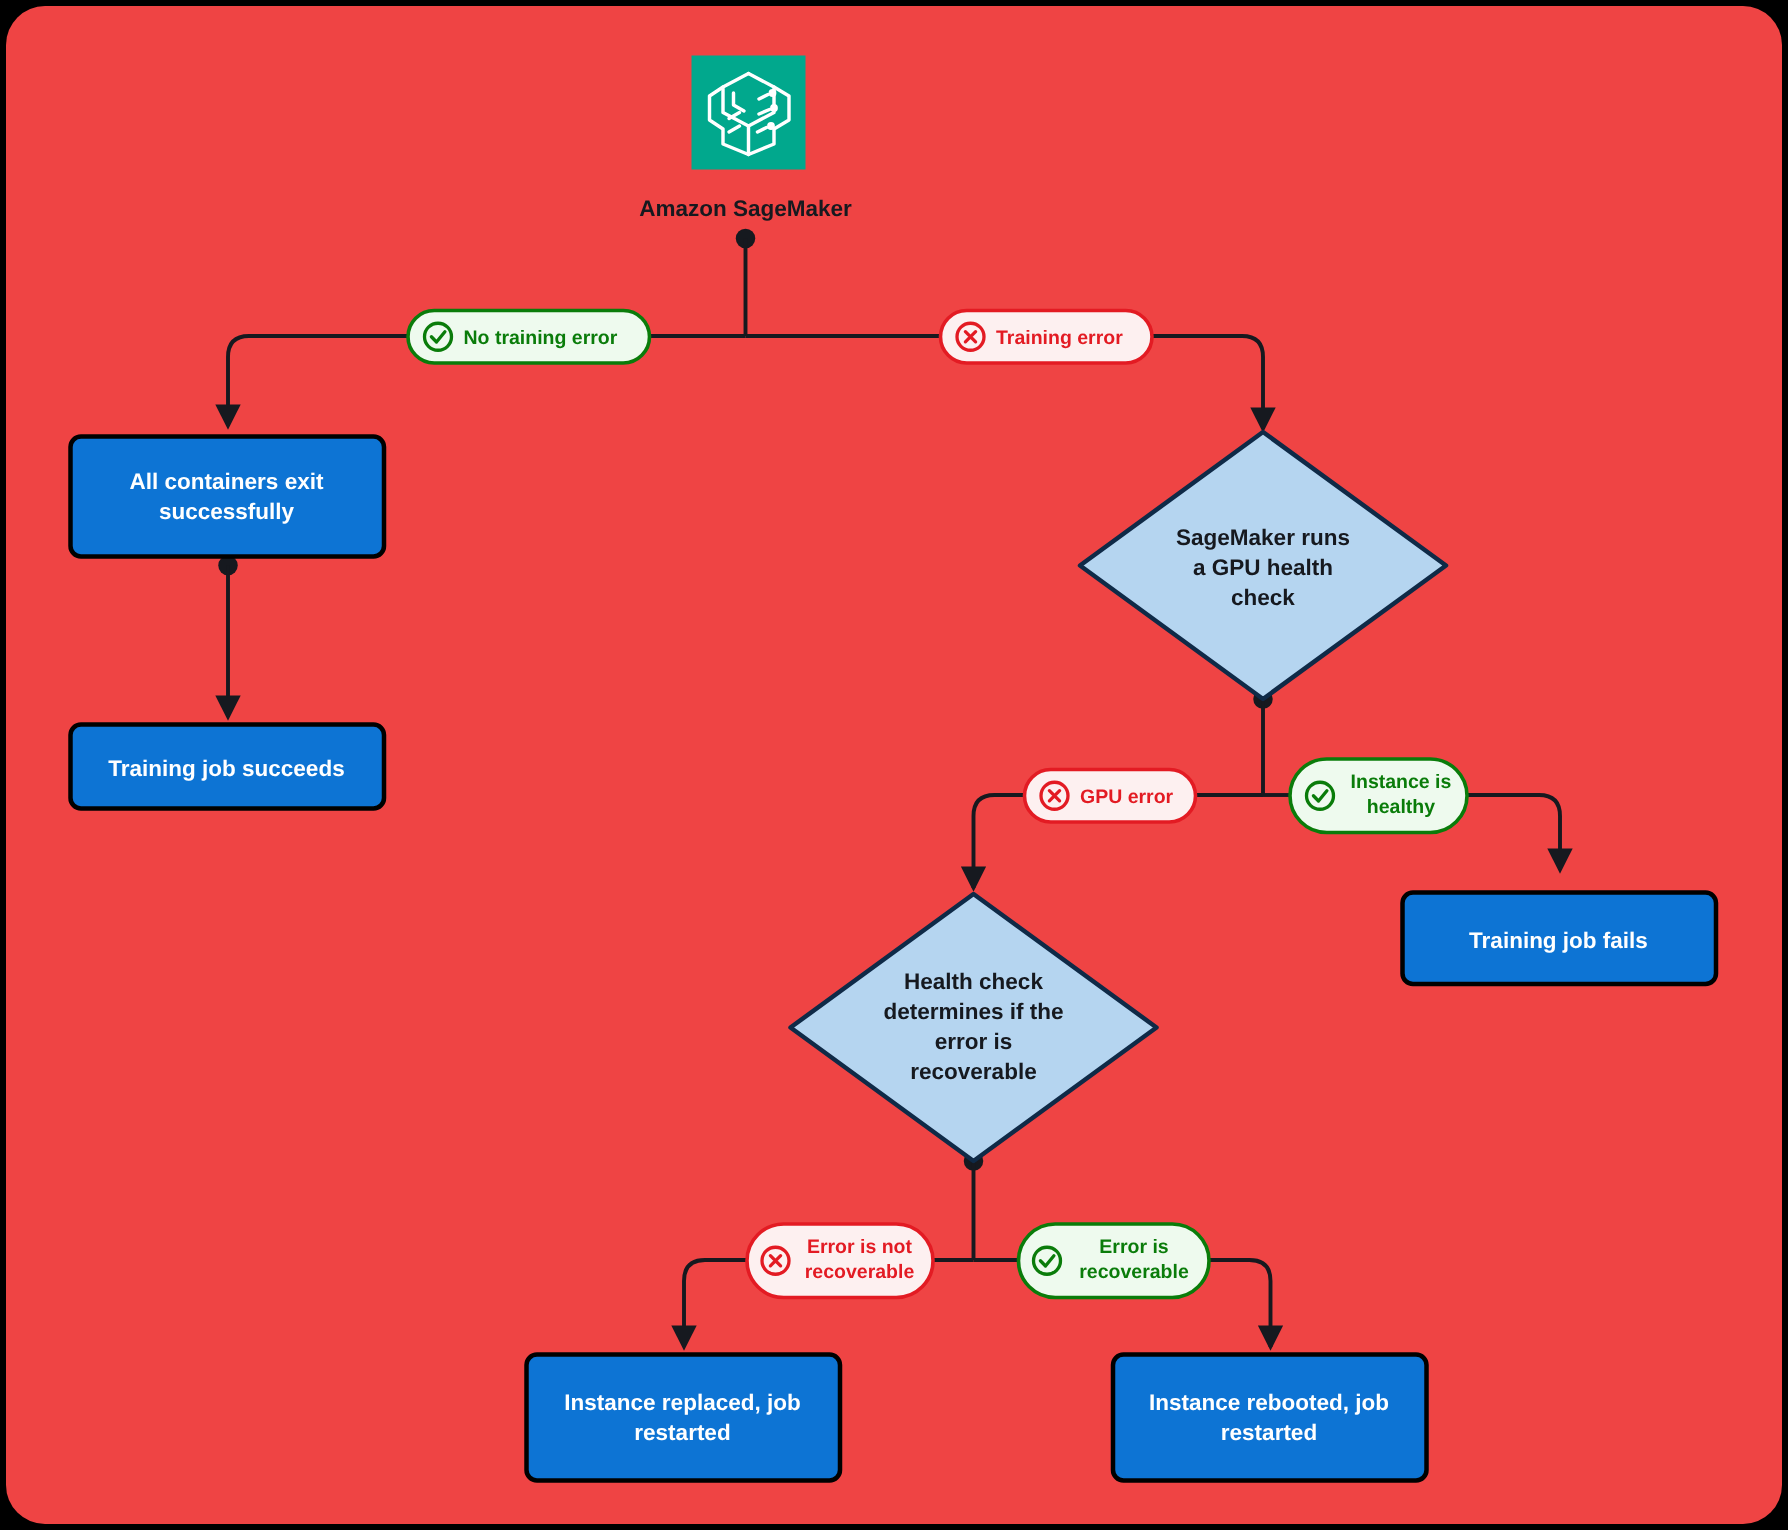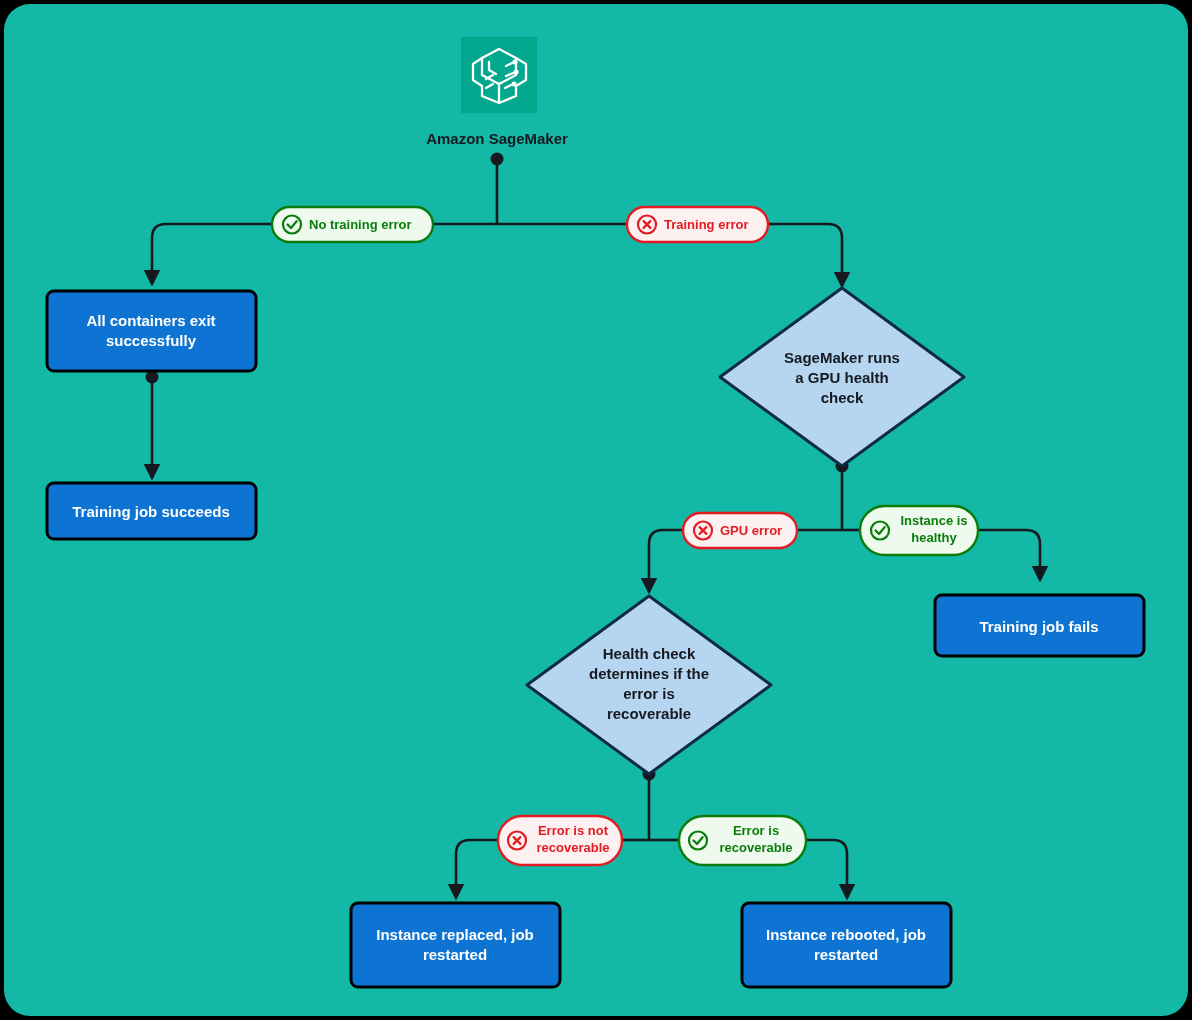--- a/index.html
+++ b/index.html
@@ -14,21 +14,21 @@
     height: 1020px;
     background: #000000;
     overflow: hidden;
   }
   #page {
     position: absolute;
     left: 4px;
     top: 4px;
     width: 1184px;
     height: 1012px;
-    background: #14b8a6;
+    background: #ef4444;
     border-radius: 26px;
     overflow: hidden;
   }
   svg.diagram {
     position: absolute;
     left: -4px;
     top: -4px;
     width: 1192px;
     height: 1020px;
     display: block;

